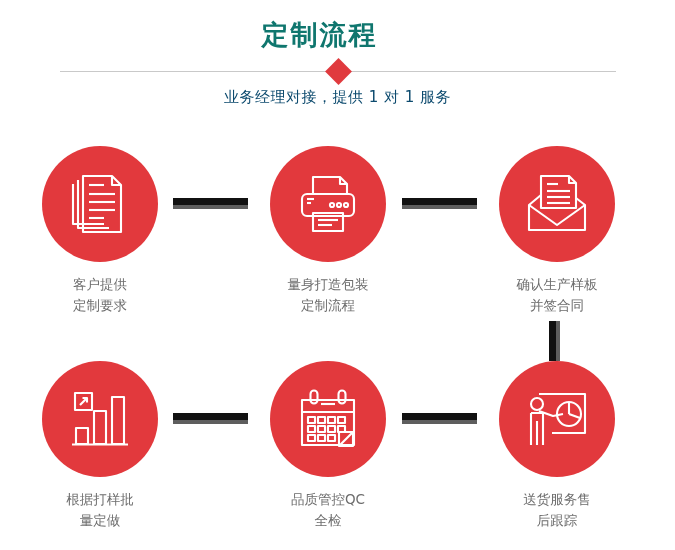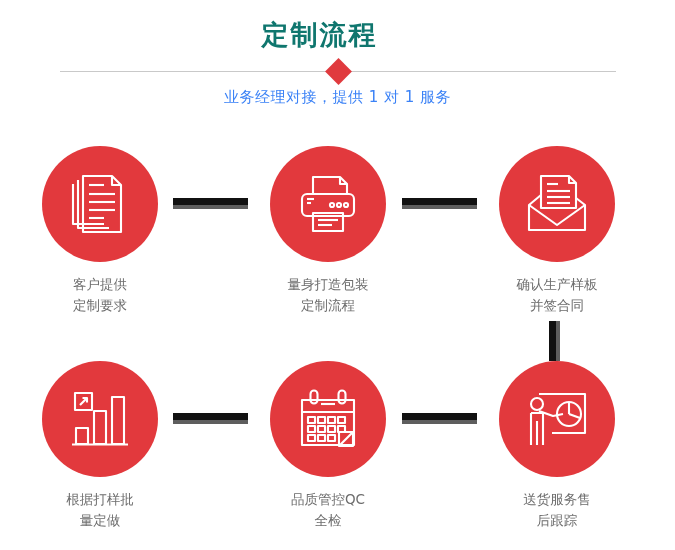--- a/index.html
+++ b/index.html
@@ -54,21 +54,21 @@
     height: 19px;
     background: #e03a3e;
     transform: rotate(45deg);
   }
   .subtitle {
     position: absolute;
     left: 0; top: 88px;
     width: 675px;
     text-align: center;
     font-size: 15px;
-    color: #3b82f6;
+    color: #0c4a6e;
     letter-spacing: 0.5px;
   }
 
   
   .flow {
     position: absolute;
     left: 0; top: 118px;
     width: 675px;
     height: 420px;
   }

